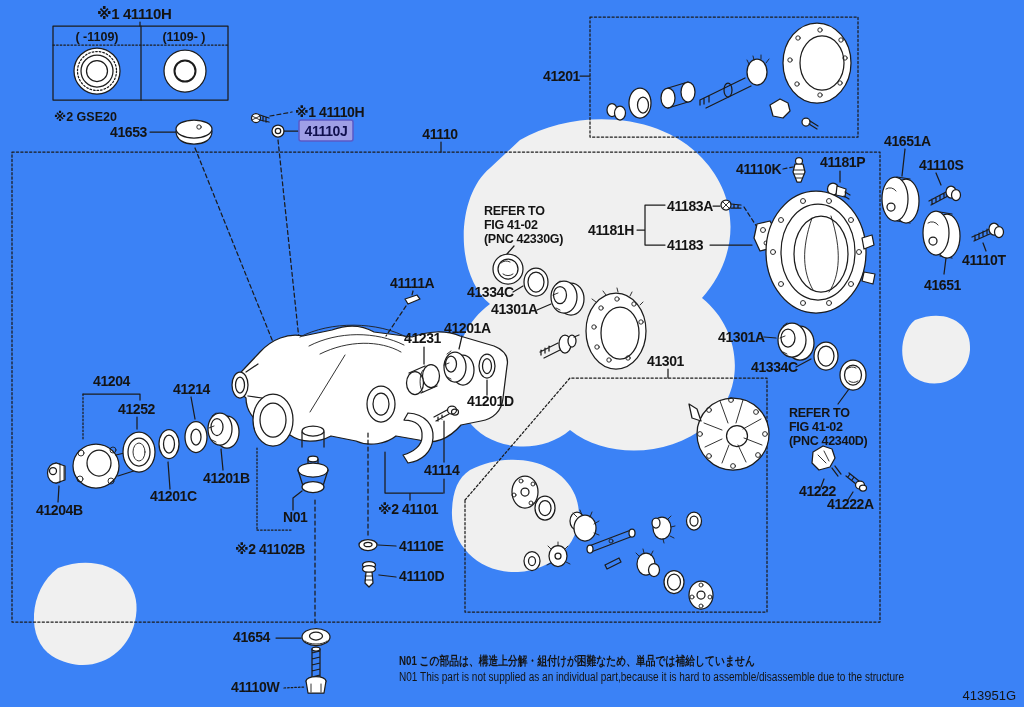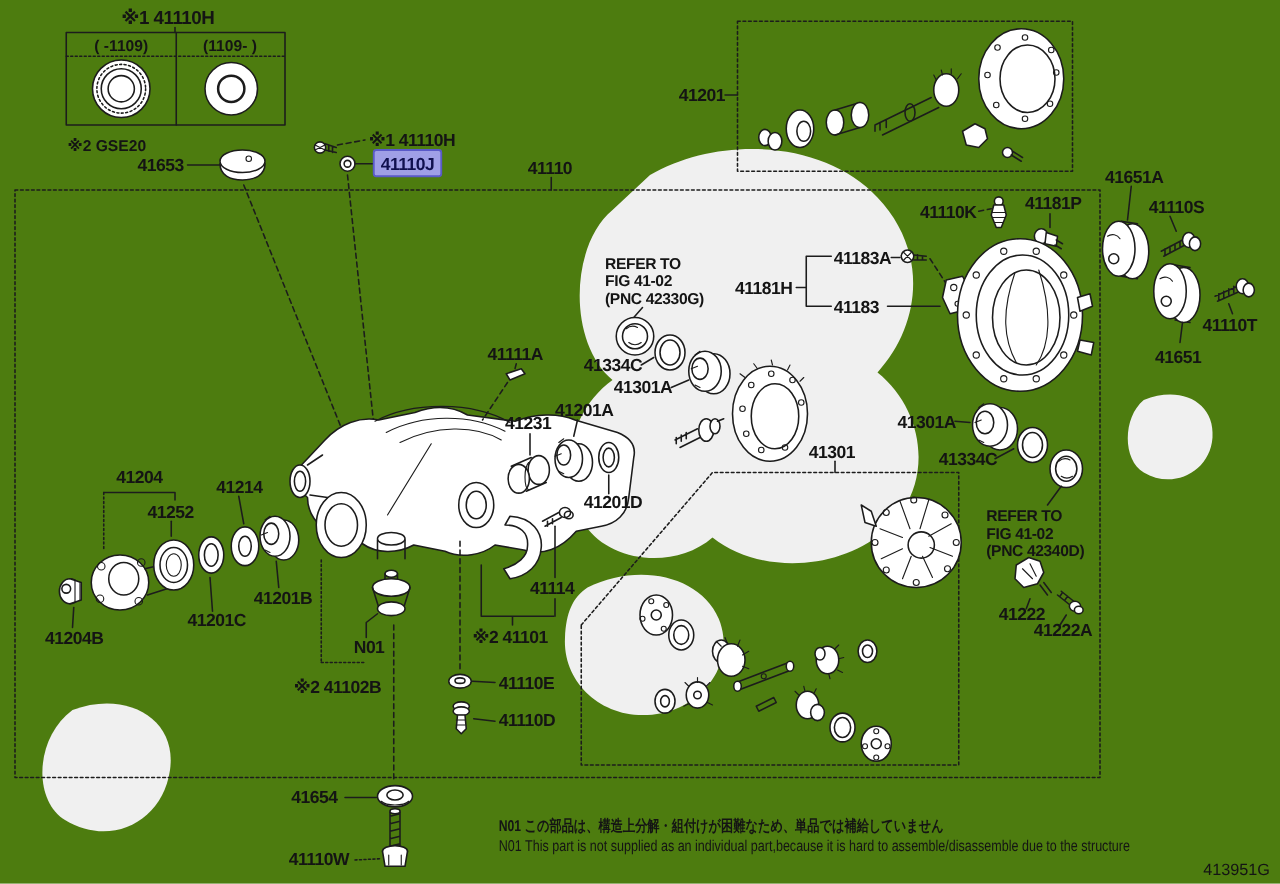--- a/index.html
+++ b/index.html
@@ -1,16 +1,16 @@
 <!DOCTYPE html>
 <html><head>
 <meta charset="utf-8">
 <style>
   html,body { margin:0; padding:0; background:#ffffff; }
-  .stage { position:relative; width:1024px; height:707px; background:#4d7c0f; overflow:hidden; }
+  .stage { position:relative; width:1024px; height:707px; background:#3b82f6; overflow:hidden; }
   svg { display:block; }
   .ln  { stroke:#1c1c1c; stroke-width:1.25; fill:none; stroke-linecap:round; stroke-linejoin:round; }
   .fw  { stroke:#1c1c1c; stroke-width:1.25; fill:#ffffff; stroke-linecap:round; stroke-linejoin:round; }
   .thin{ stroke-width:0.9; }
   .dash{ stroke-dasharray:4 3; }
   .dot { stroke-dasharray:1.6 2; }
   .boxdot { stroke-dasharray:2.2 2.2; }
   text { font-family:"Liberation Sans","DejaVu Sans",sans-serif; fill:#141414; }
   .pn    { font-size:14px; font-weight:bold; letter-spacing:-0.4px; }
   .pn-lg { font-size:15px; font-weight:bold; letter-spacing:-0.4px; }

